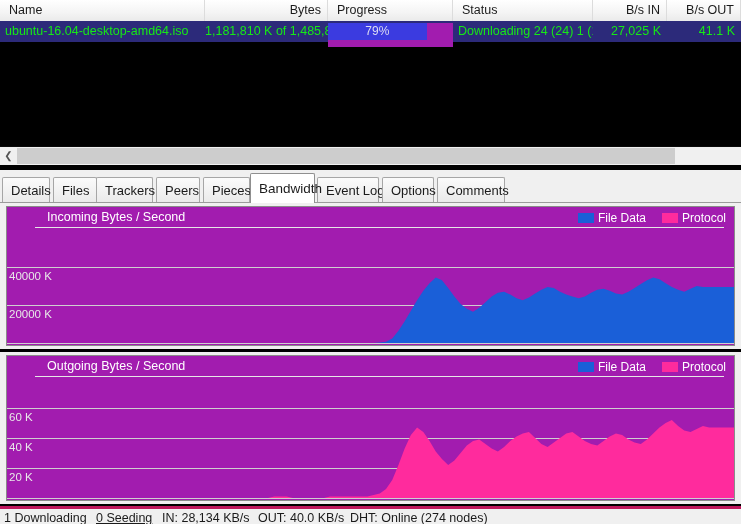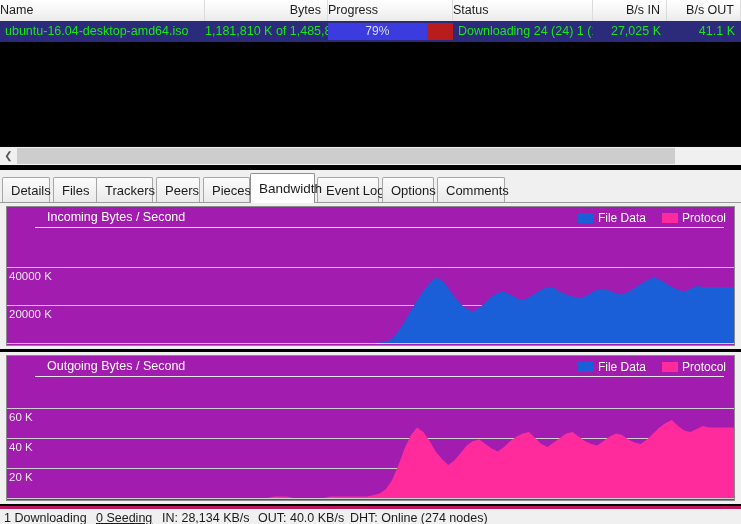--- a/index.html
+++ b/index.html
@@ -18,35 +18,35 @@
     position:absolute;left:0;top:0;width:741px;height:21px;
     background:linear-gradient(#ffffff,#f4f4f4 60%,#eaeaea);
     border-bottom:1px solid #d6d6d6;
     color:#1b1b1b;
   }
   .hdr .cell{
     position:absolute;top:0;height:21px;line-height:21px;
     font-size:12.5px;white-space:nowrap;overflow:hidden;
     border-right:1px solid #dcdcdc;box-sizing:border-box;
   }
-  .hdr .cell.l{padding-left:0;text-align:left;}
+  .hdr .cell.l{padding-left:9px;text-align:left;}
   .hdr .cell.r{padding-right:6px;text-align:right;}
 
   .row{
     position:absolute;left:0;top:21px;width:741px;height:21px;
     background:#2c2a7a;color:#16e916;
   }
   .row .cell{
     position:absolute;top:0;height:21px;line-height:21px;
     font-size:12.5px;white-space:nowrap;overflow:hidden;box-sizing:border-box;
   }
   .row .cell.l{padding-left:5px;text-align:left;}
   .row .cell.r{padding-right:6px;text-align:right;}
 
-  .pbar{position:absolute;top:2px;height:17px;background:#b91c1c;overflow:hidden;}
+  .pbar{position:absolute;top:2px;height:24px;background:#a21caf;overflow:hidden;}
   .pbar .fill{position:absolute;left:0;top:0;height:17px;background:#3b3be0;}
   .pbar .ptext{
     position:absolute;left:0;top:0;height:17px;line-height:17px;
     text-align:center;color:#dcdcf2;font-size:12px;
   }
 
   
   .hscroll{
     position:absolute;left:0;top:146px;width:741px;height:18px;
     background:#f0f0f0;border-top:1px solid #0a0a0a;

